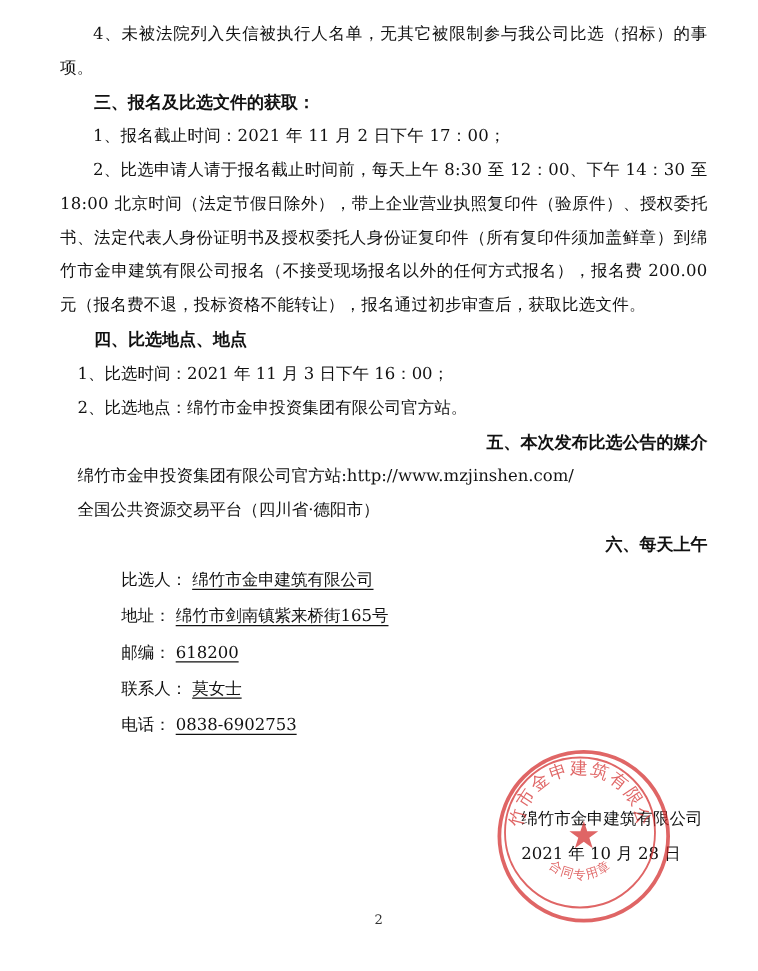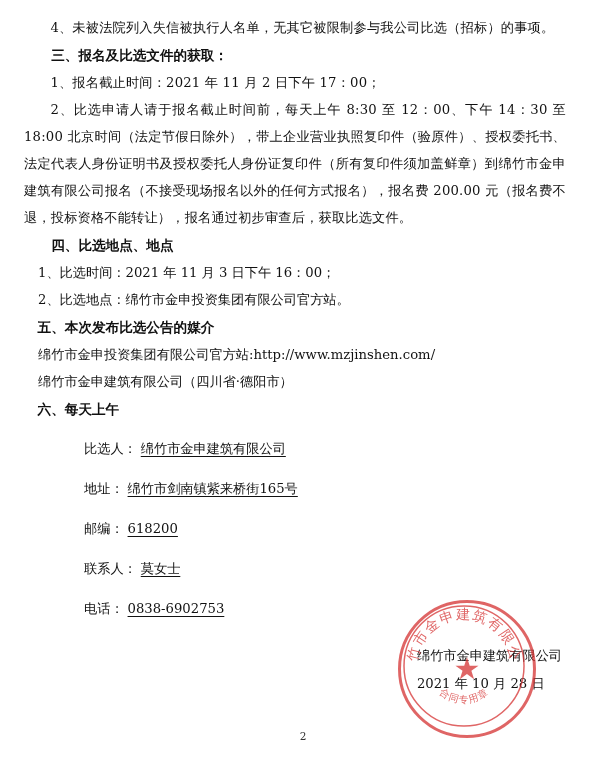--- a/index.html
+++ b/index.html
@@ -13,21 +13,21 @@
     position: relative;
     font-family: "DejaVu Serif", "Liberation Serif", serif;
     color: #111111;
     overflow: hidden;
   }
   .page {
     position: relative;
     width: 606px;
     height: 777px;
     box-sizing: border-box;
-    padding: 14px 40px 0 24px;
+    padding: 14px 40px 0 48px;
   }
   .para {
     font-size: 13.2px;
     line-height: 27px;
     text-align: justify;
     text-justify: inter-ideograph;
     margin: 0;
     letter-spacing: 0.2px;
   }
   .indent2 { text-indent: 2em; }
@@ -37,32 +37,33 @@
     font-weight: bold;
     text-indent: 2em;
     margin: 0;
   }
   .heading-noindent {
     font-size: 13.6px;
     line-height: 28px;
     font-weight: bold;
     text-indent: 1em;
     margin: 0;
+    text-align: right;
   }
   .line {
     font-size: 13.2px;
     line-height: 27px;
     margin: 0;
   }
   .ind1 { padding-left: 14px; }
   .ul { text-underline-offset: 3px; }
   .contact-row {
     font-size: 13.2px;
     line-height: 28px;
-    margin: 12px;
+    margin: 1px;
     padding-left: 48px;
     white-space: nowrap;
   }
   .contact-label { display: inline-block; }
   .contact-val {
     display: inline-block;
     text-decoration: underline;
     text-underline-offset: 3px;
     padding-left: 4px;
   }
@@ -130,21 +131,21 @@
     <span>1、比选时间：</span><span class="ul">2021 年 11 月 3 日下午 16：00；</span>
   </p>
 
   <p class="line ind1">
     <span>2、比选地点：</span><span>绵竹市金申投资集团有限公司官方站。</span>
   </p>
 
   <p class="heading-noindent">五、本次发布比选公告的媒介</p>
 
   <p class="line ind1">绵竹市金申投资集团有限公司官方站:http://www.mzjinshen.com/</p>
-  <p class="line ind1">绵竹市金申建筑有限公司（四川省·德阳市）</p>
+  <p class="line ind1">全国公共资源交易平台（四川省·德阳市）</p>
 
   <p class="heading-noindent">六、每天上午</p>
 
   <p class="contact-row">
     <span class="contact-label">比选人：</span><span class="contact-val">绵竹市金申建筑有限公司</span>
   </p>
   <p class="contact-row">
     <span class="contact-label">地址：</span><span class="contact-val">绵竹市剑南镇紫来桥街165号</span>
   </p>
   <p class="contact-row">

